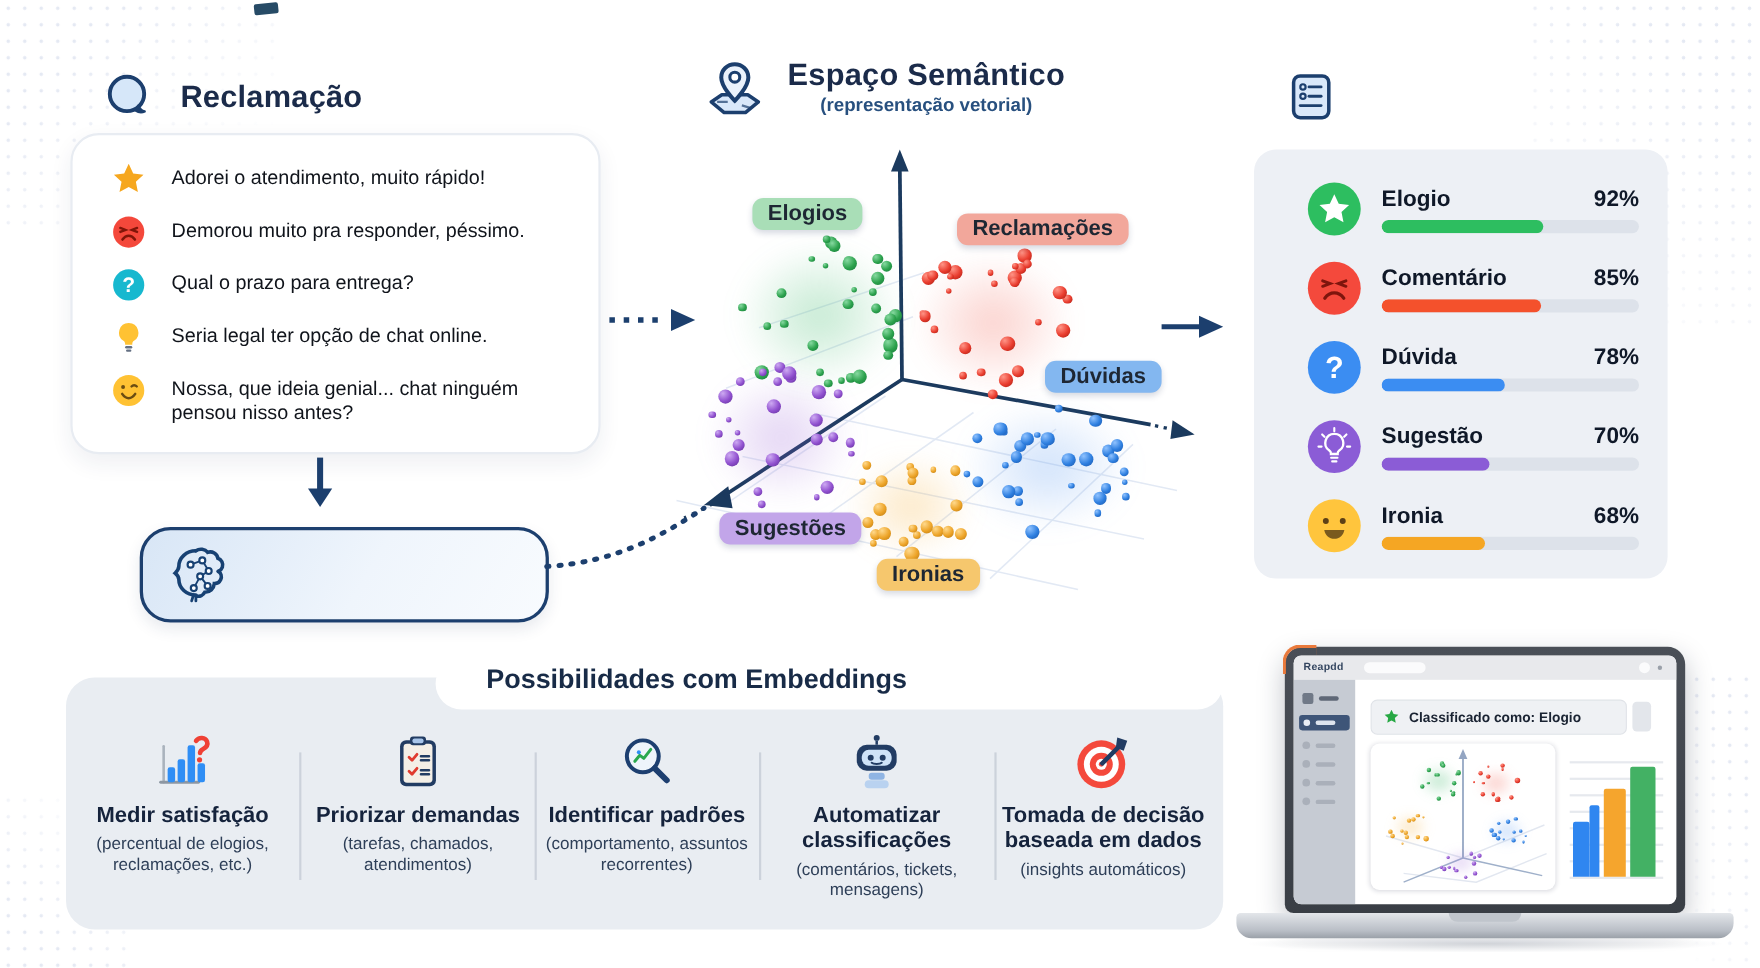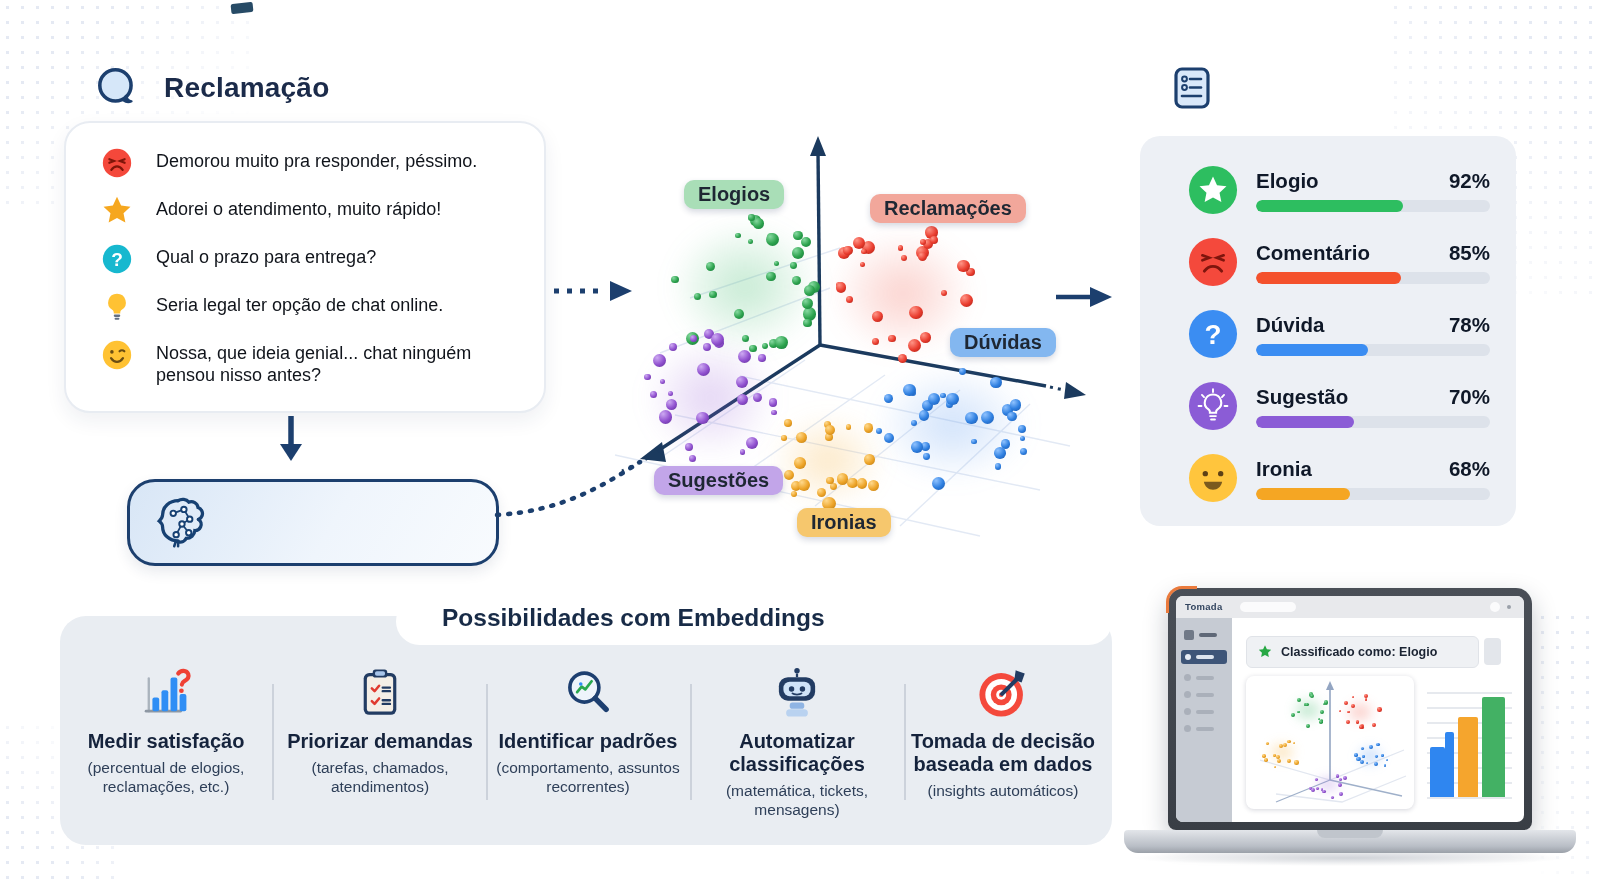--- a/index.html
+++ b/index.html
@@ -141,35 +141,35 @@
         </svg>
     </span>
     <h2 class="sec-title">Reclamação</h2>
   </div>
 
   <div class="comment-card">
     <div id="comment-list">
         <div class="c-row">
           <span class="c-ico">
             <svg viewBox="0 0 24 24">
+              <path d="M12 2l2.9 6.2 6.6.8-4.9 4.6 1.3 6.6L12 16.9 6.1 20.2l1.3-6.6L2.5 9l6.6-.8z" fill="#f6a71f"></path>
+            </svg>
+          </span>
+          <span class="c-txt">Adorei o atendimento, muito rápido!</span>
+        </div>
+        <div class="c-row">
+          <span class="c-ico">
+            <svg viewBox="0 0 24 24">
               <circle cx="12" cy="12" r="10" fill="#f4483b"></circle>
               <path d="M6.6 9.3 L10 10.6 L6.6 11.9" stroke="#801509" stroke-width="1.5" stroke-linecap="round" fill="none"></path>
               <path d="M17.4 9.3 L14 10.6 L17.4 11.9" stroke="#801509" stroke-width="1.5" stroke-linecap="round" fill="none"></path>
               <path d="M8 16.8c1.2-1.7 2.5-2.5 4-2.5s2.8.8 4 2.5" stroke="#801509" stroke-width="1.6" fill="none" stroke-linecap="round"></path>
             </svg>
           </span>
           <span class="c-txt">Demorou muito pra responder, péssimo.</span>
-        </div>
-        <div class="c-row">
-          <span class="c-ico">
-            <svg viewBox="0 0 24 24">
-              <path d="M12 2l2.9 6.2 6.6.8-4.9 4.6 1.3 6.6L12 16.9 6.1 20.2l1.3-6.6L2.5 9l6.6-.8z" fill="#f6a71f"></path>
-            </svg>
-          </span>
-          <span class="c-txt">Adorei o atendimento, muito rápido!</span>
         </div>
         <div class="c-row">
           <span class="c-ico">
             <svg viewBox="0 0 24 24">
               <circle cx="12" cy="12" r="10" fill="#17b8cf"></circle>
               <text x="12" y="16.8" text-anchor="middle" font-size="13.5" font-weight="bold" fill="#ffffff" font-family="Liberation Sans, sans-serif">?</text>
             </svg>
           </span>
           <span class="c-txt">Qual o prazo para entrega?</span>
         </div>
@@ -208,20 +208,34 @@
         <circle cx="24" cy="22" r="2.8" fill="#fff" stroke="#174173" stroke-width="2"></circle>
         <circle cx="35" cy="18" r="2.8" fill="#fff" stroke="#174173" stroke-width="2"></circle>
         <circle cx="41" cy="28" r="2.8" fill="#fff" stroke="#174173" stroke-width="2"></circle>
         <circle cx="33" cy="33" r="2.8" fill="#fff" stroke="#174173" stroke-width="2"></circle>
         <circle cx="40" cy="42" r="2.8" fill="#fff" stroke="#174173" stroke-width="2"></circle>
         <circle cx="27" cy="44" r="2.8" fill="#fff" stroke="#174173" stroke-width="2"></circle>
       </svg>
     </span>
   </div>
 
+  <div class="sem-head">
+    <span class="hicon">
+      <svg width="60" height="62" viewBox="0 0 56 56">
+        <path d="M8 37l9-6h22l9 6-11 9H19z" fill="#d9e8fa" stroke="#1c3f6e" stroke-width="3" stroke-linejoin="round"></path>
+        <path d="M13 37h9M34 40l7 2" stroke="#1c3f6e" stroke-width="2" opacity=".7"></path>
+        <path d="M28 5c-6.3 0-11.5 5-11.5 11.2C16.5 24.5 28 36 28 36s11.5-11.5 11.5-19.8C39.5 10 34.3 5 28 5z" fill="#eaf2fc" stroke="#1c3f6e" stroke-width="3.4"></path>
+        <circle cx="28" cy="16" r="4.2" fill="#fff" stroke="#1c3f6e" stroke-width="2.6"></circle>
+      </svg>
+    </span>
+    <div class="sem-text">
+      <h2 class="sec-title">Espaço Semântico</h2>
+      <div class="sem-sub">(representação vetorial)</div>
+    </div>
+  </div>
 
   <div id="scatter">
     <svg class="axes" width="510" height="470">
       <g stroke="#d9e2f1" stroke-width="1.4" opacity="0.75">
         <line x1="140" y1="248" x2="470" y2="318"></line>
         <line x1="75" y1="287" x2="440" y2="362"></line>
         <line x1="15" y1="327" x2="380" y2="408"></line>
         <line x1="205" y1="232" x2="60" y2="330"></line>
         <line x1="285" y1="247" x2="135" y2="352"></line>
         <line x1="360" y1="262" x2="215" y2="378"></line>
@@ -570,21 +584,21 @@
             <rect x="12" y="14.5" width="40" height="26" rx="10" fill="#223c63"></rect>
             <rect x="17" y="19.5" width="30" height="16" rx="7" fill="#cfe3f8"></rect>
             <circle cx="26" cy="27.5" r="3" fill="#223c63"></circle>
             <circle cx="38" cy="27.5" r="3" fill="#223c63"></circle>
             <path d="M27 32.5c1.6 1.6 8.4 1.6 10 0" stroke="#223c63" stroke-width="2" fill="none" stroke-linecap="round"></path>
             <rect x="24" y="42.5" width="16" height="7" rx="3" fill="#8fb4e3"></rect>
             <rect x="20" y="50" width="24" height="8" rx="4" fill="#b9d2f0"></rect>
           </svg>
         </span>
         <div class="poss-title-txt">Automatizar classificações</div>
-        <div class="poss-sub">(matemática, tickets, mensagens)</div>
+        <div class="poss-sub">(comentários, tickets, mensagens)</div>
       </div>
       <div class="poss-item" style="left: 897px;">
         <span class="poss-icon">
           <svg viewBox="0 0 64 64">
             <circle cx="30" cy="34" r="24" fill="#f4493c"></circle>
             <circle cx="30" cy="34" r="17.5" fill="#ffffff"></circle>
             <circle cx="30" cy="34" r="11.5" fill="#f4493c"></circle>
             <circle cx="30" cy="34" r="5.5" fill="#ffffff"></circle>
             <circle cx="30" cy="34" r="2.5" fill="#f4493c"></circle>
             <path d="M31 33L50 14" stroke="#223c63" stroke-width="4.5" stroke-linecap="round"></path>
@@ -595,21 +609,21 @@
         <div class="poss-sub">(insights automáticos)</div>
       </div>
     </div>
 
   <div class="laptop">
     <div class="lt-shadow"></div>
     <div class="lt-screen">
       <div class="lt-accent"></div>
       <div class="lt-inner">
         <div class="lt-topbar"></div>
-        <span class="lt-logo">Tomada</span>
+        <span class="lt-logo">Reapdd</span>
         <div class="lt-search"></div>
         <div class="lt-ctrl"></div>
         <div class="lt-ctrl2"></div>
         <div class="lt-sidebar">
           <div class="sb-row">
               <span class="sb-sq"></span>
               <span class="sb-dash dark"></span>
             </div>
           <div class="sb-active">
               <span class="sb-dot light"></span>

